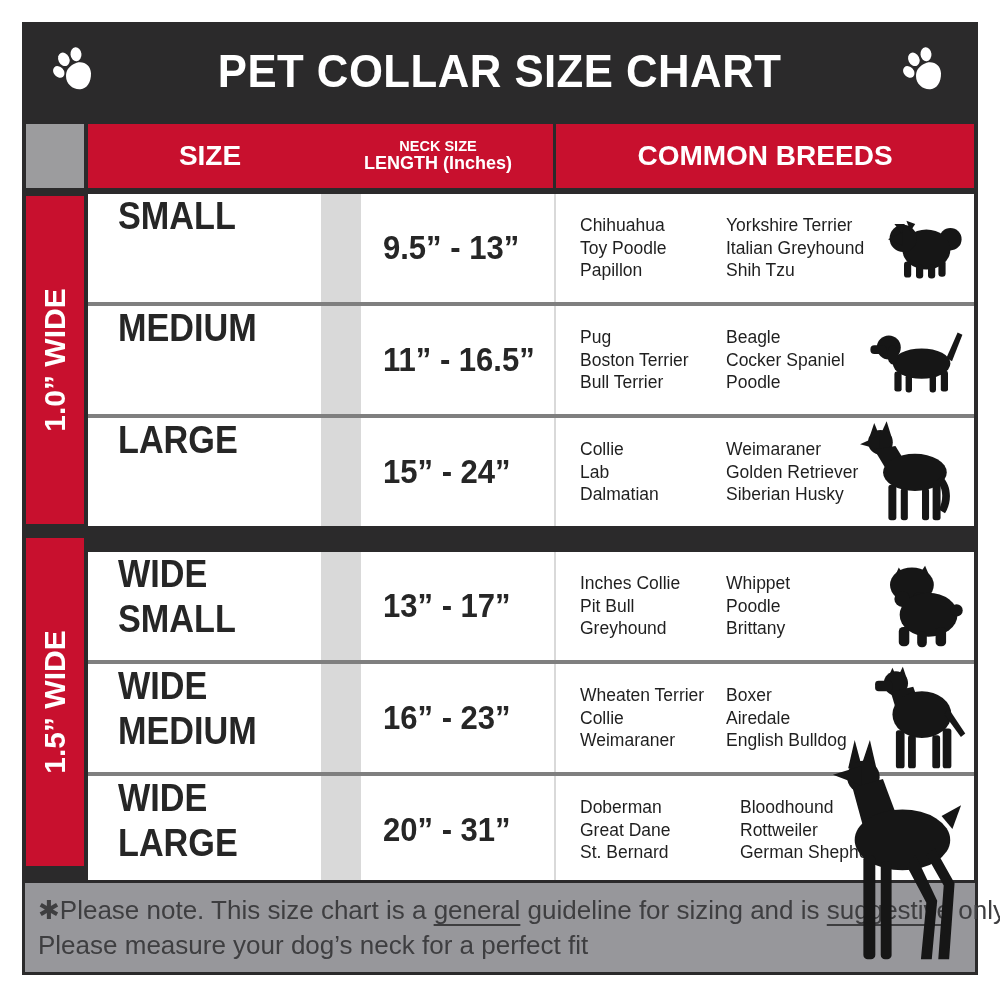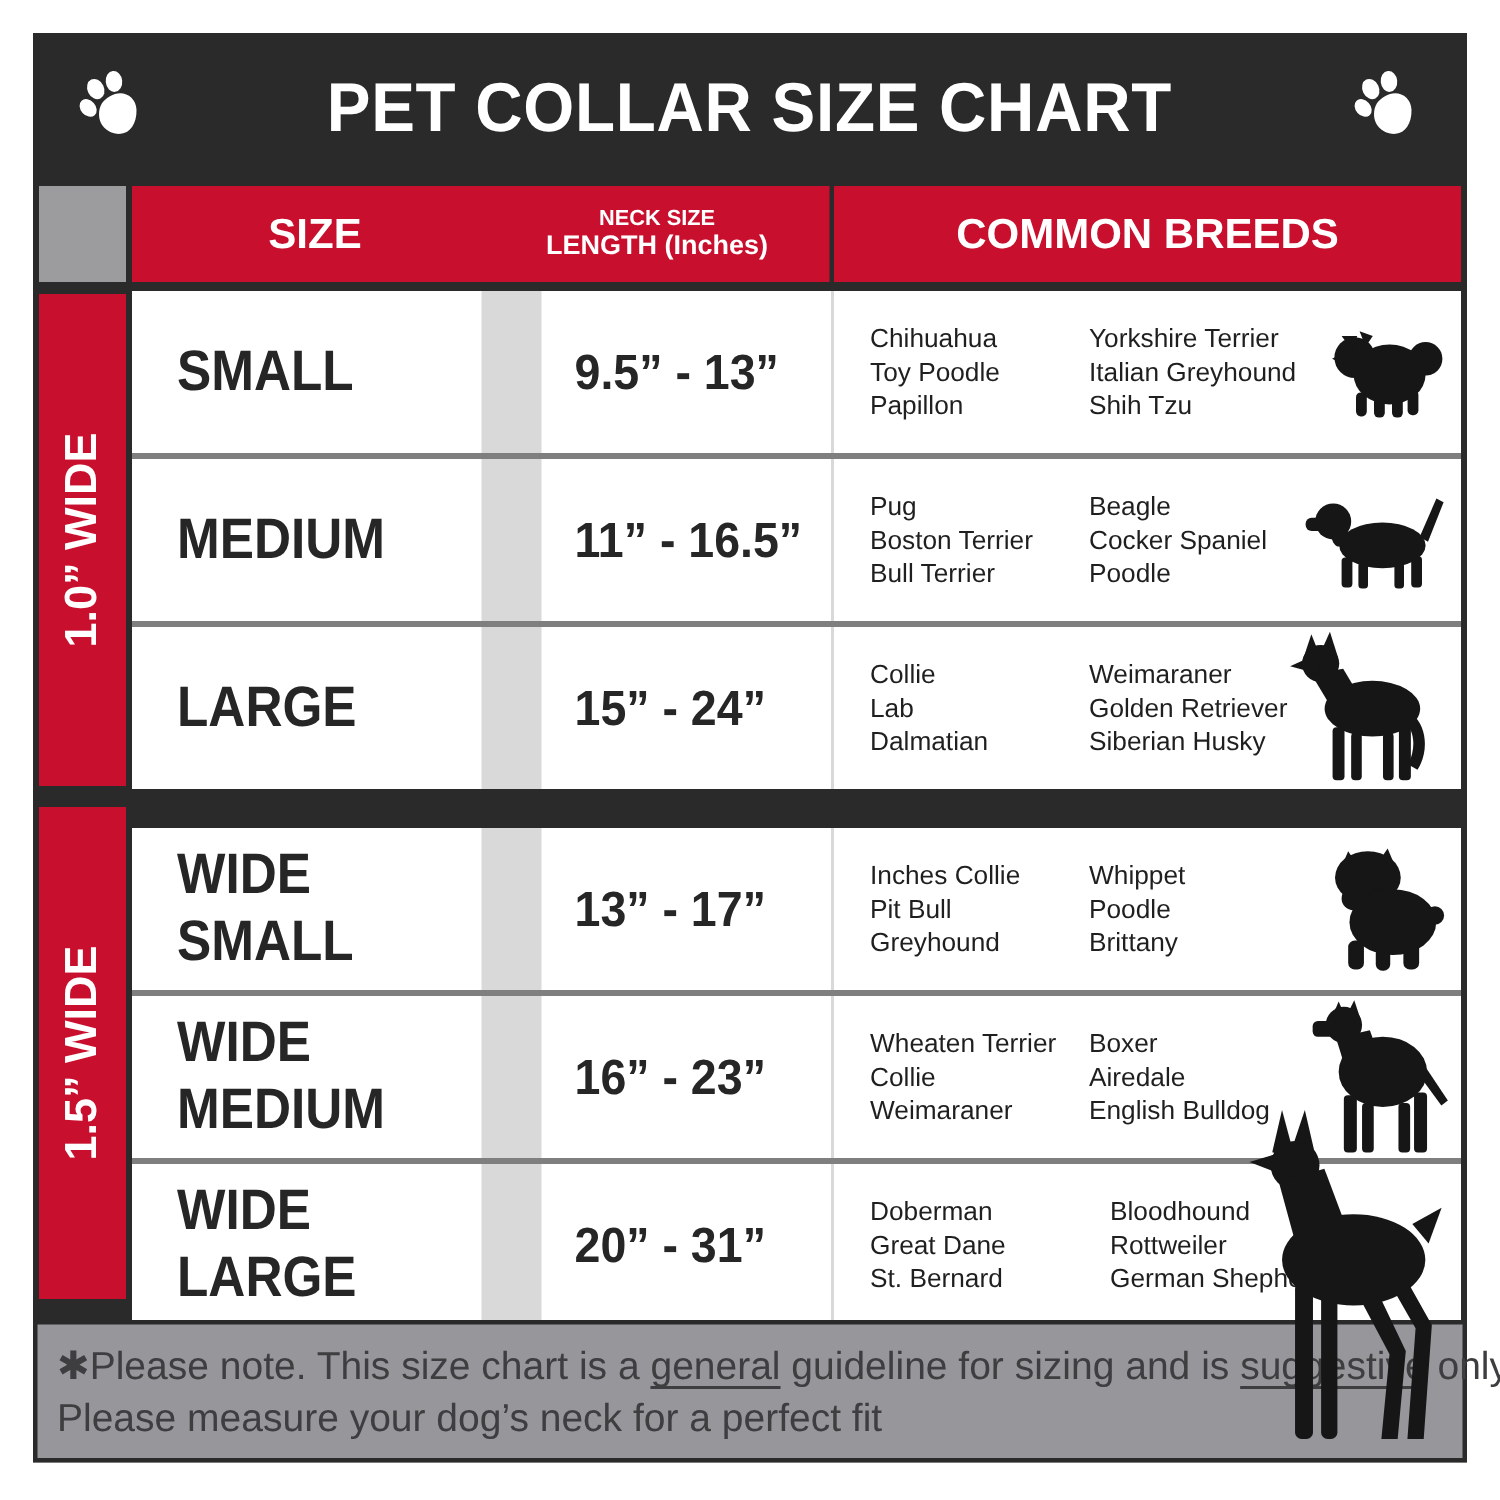--- a/index.html
+++ b/index.html
@@ -34,21 +34,21 @@
                  transform:rotate(-90deg);}
 
   .rows{left:66px;width:886px;}
   .rows-g1{top:74px;}
   .rows-g2{top:432px;}
   .row{display:grid;grid-template-columns:233px 231px 418px;column-gap:2px;
        background:#D9D9D9;height:108px;}
   .row > div{background:#fff;box-sizing:border-box;}
   .row-sep{height:4px;background:#7F7F7F;}
 
-  .cell-size{display:flex;flex-direction:column;justify-content:center;padding-left:30px;}
+  .cell-size{display:flex;flex-direction:column;justify-content:flex-start;padding-left:30px;}
   .size-text{font-weight:bold;font-size:38px;color:#262626;line-height:1.18;
              transform:scaleX(0.9);transform-origin:left center;white-space:nowrap;}
   .cell-len{display:flex;align-items:center;padding-left:22px;margin-left:38px;}
   .len-text{font-weight:bold;font-size:33px;color:#262626;
             transform:scaleX(0.94);transform-origin:left center;white-space:nowrap;}
   .cell-breeds{position:relative;display:flex;align-items:center;padding-left:24px;}
   .bcol{font-size:17.5px;color:#1f1f1f;line-height:1.3;}
   .bcol div{white-space:nowrap;}
   .bcol-1{width:146px;flex:0 0 146px;}
   .bcol-2{width:160px;flex:0 0 160px;}

